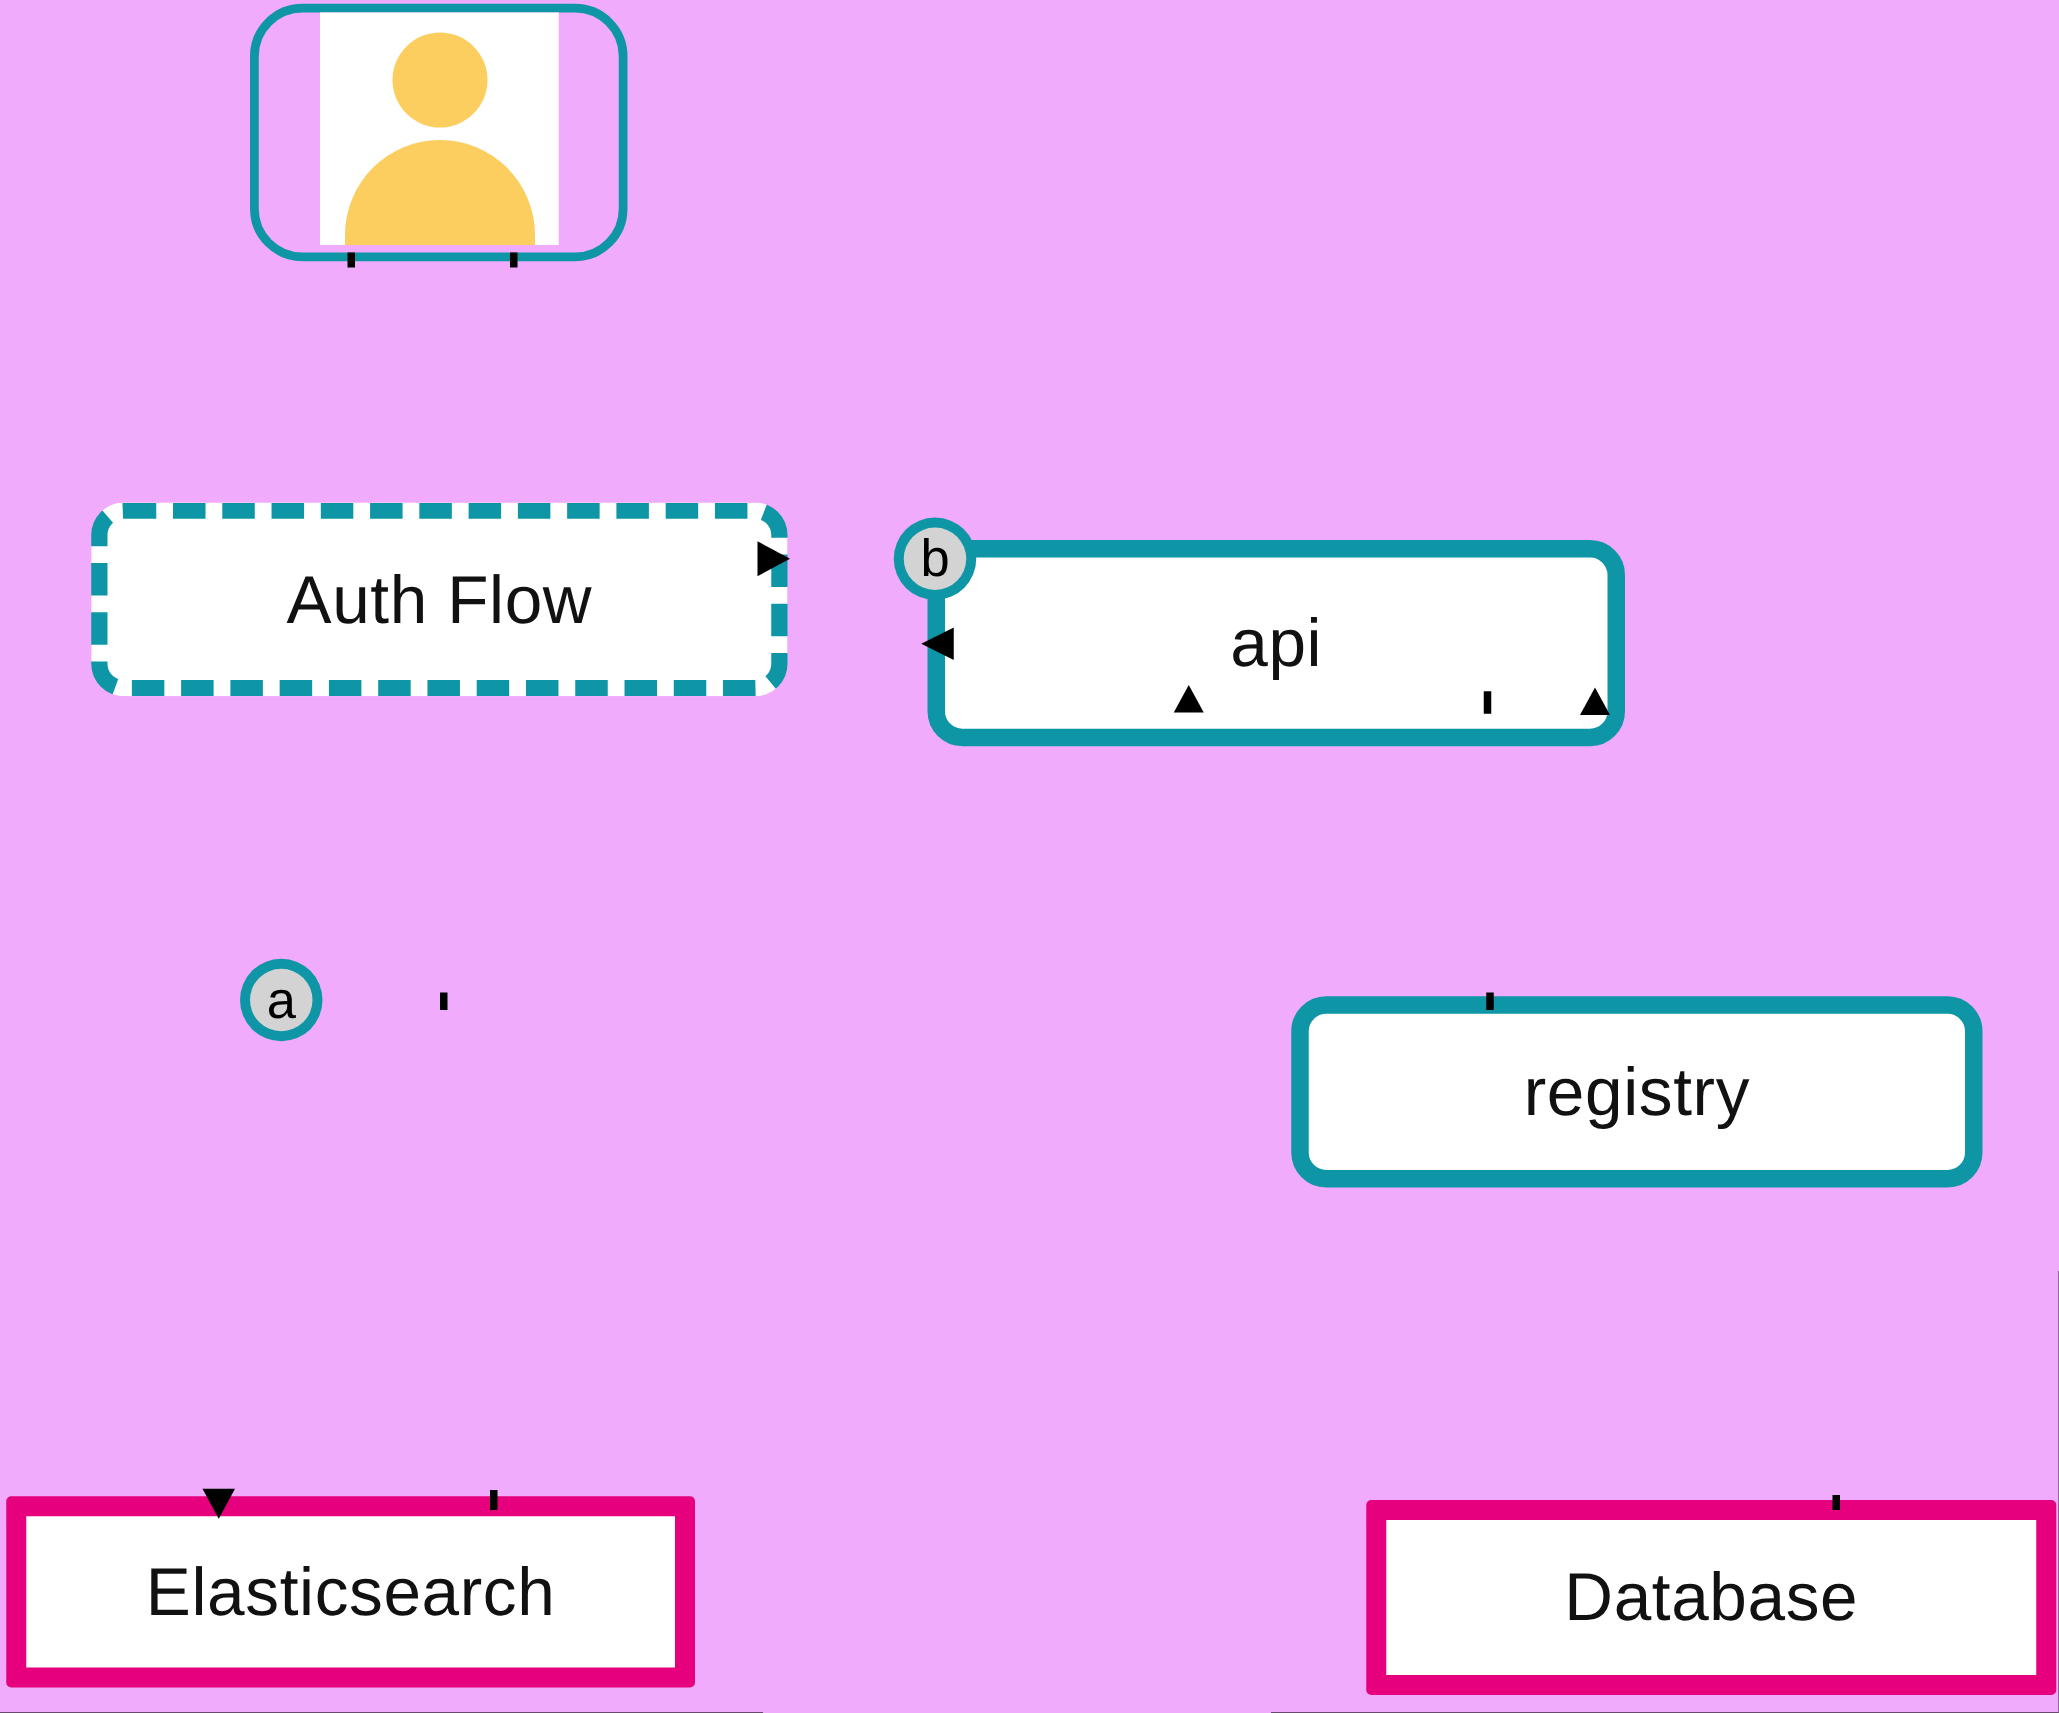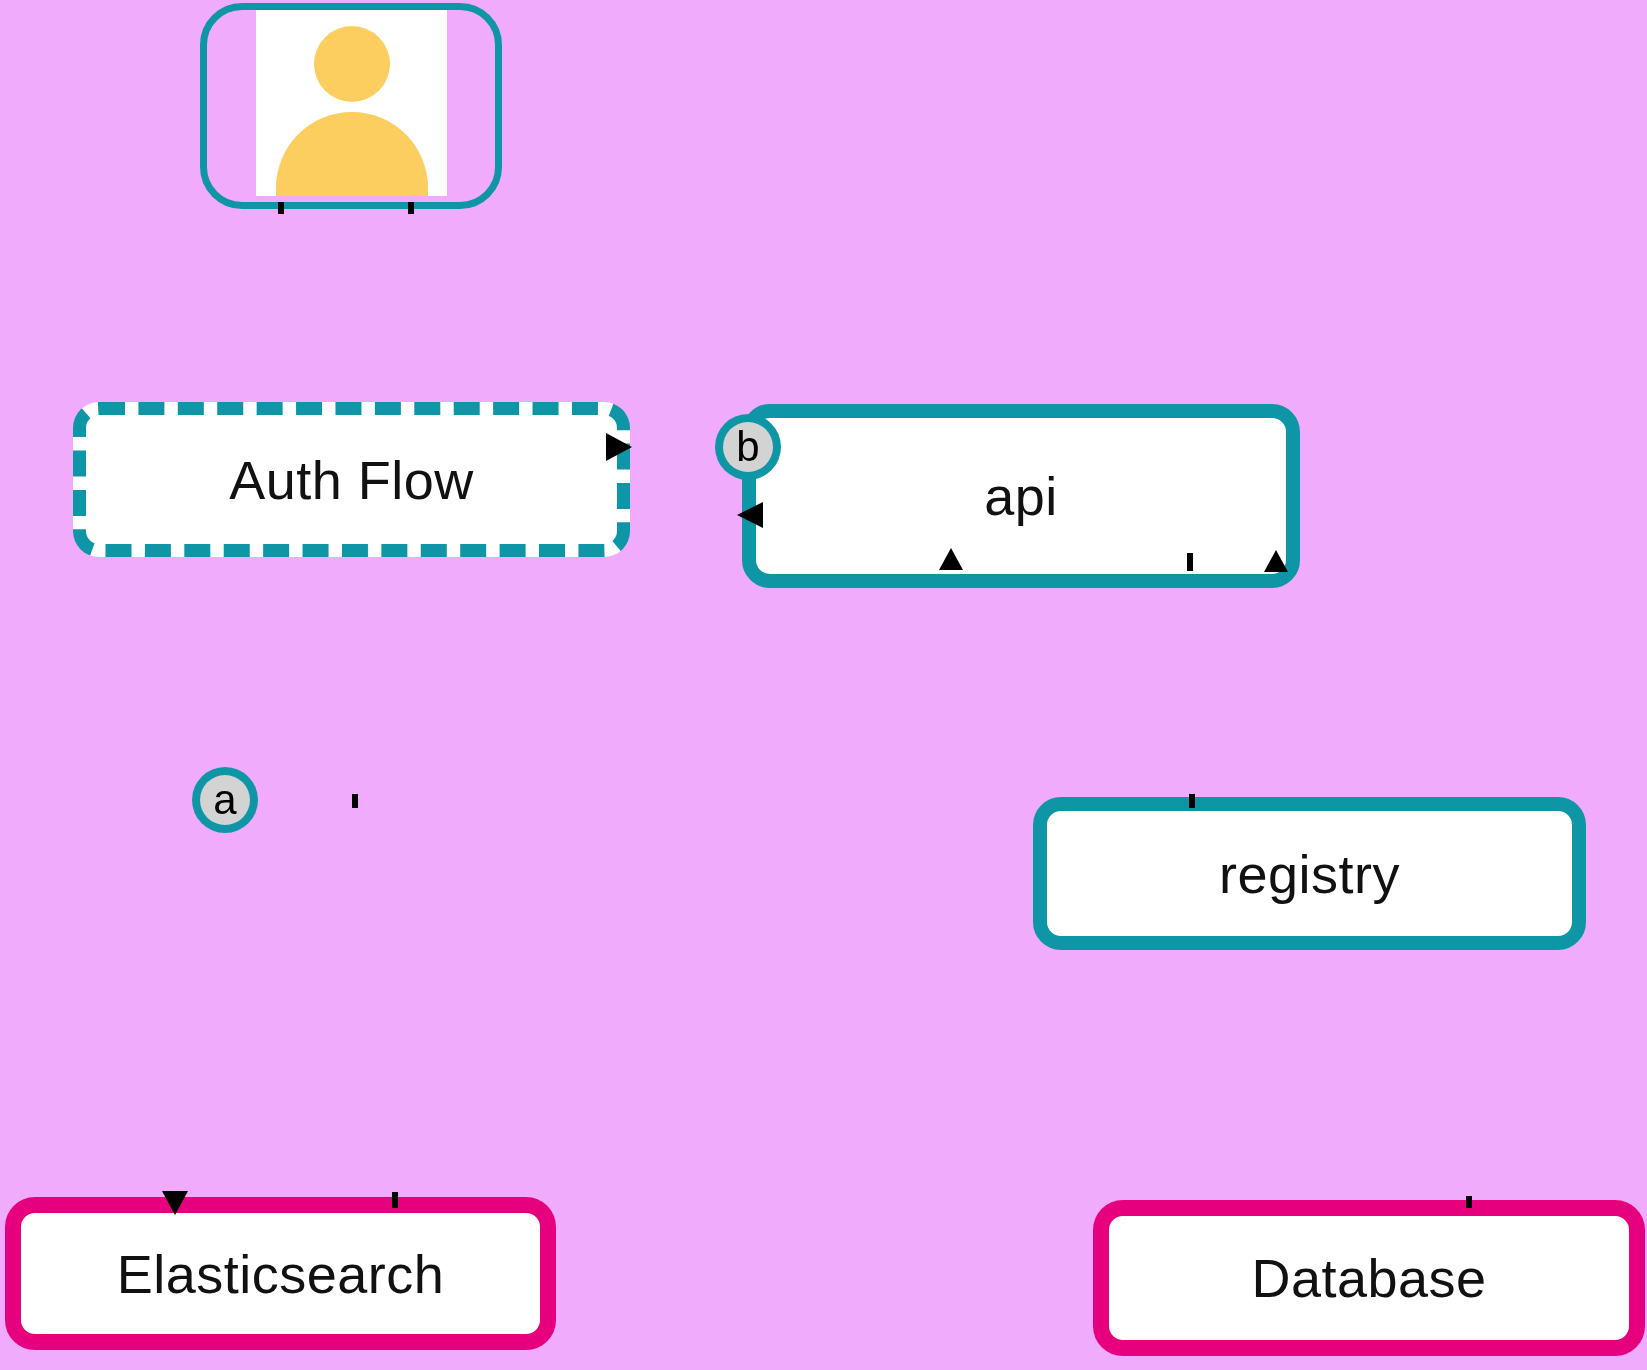--- a/index.html
+++ b/index.html
@@ -22,21 +22,21 @@
     background: #ffffff;
     display: flex;
     align-items: center;
     justify-content: center;
     font-size: 54px;
     color: #111111;
     letter-spacing: 0.5px;
   }
   .teal-solid  { border: 14px solid #0E96A6; border-radius: 28px; }
   .teal-dashed { border: 13px dashed #0E96A6; border-radius: 26px; }
-  .pink-solid  { border: 16px solid #E6007E; border-radius: 30px; text-align: center; }
+  .pink-solid  { border: 16px solid #E6007E; border-radius: 4px; text-align: center; }
 
   
   .actor-frame {
     position: absolute;
     left: 200px; top: 3px;
     width: 302px; height: 206px;
     box-sizing: border-box;
     border: 7px solid #0E96A6;
     border-radius: 42px;
     background: transparent;
@@ -90,21 +90,21 @@
   
   .art { position: absolute; z-index: 6; }
   .tri-right { width: 0; height: 0; border-top: 14px solid transparent; border-bottom: 14px solid transparent; border-left: 26px solid #000; }
   .tri-left  { width: 0; height: 0; border-top: 13px solid transparent; border-bottom: 13px solid transparent; border-right: 26px solid #000; }
   .tri-up    { width: 0; height: 0; border-left: 12px solid transparent; border-right: 12px solid transparent; border-bottom: 22px solid #000; }
   .tri-down  { width: 0; height: 0; border-left: 13px solid transparent; border-right: 13px solid transparent; border-top: 24px solid #000; }
   .tick-v { width: 6px; background: #000; }
 
   
   #auth-flow      { left: 73px;   top: 402px; width: 557px; height: 155px; }
-  #api            { left: 742px;  top: 404px; width: 558px; height: 184px; }
+  #api            { left: 742px;  top: 432px; width: 558px; height: 165px; }
   #search         { left: 28px;   top: 797px; width: 552px; height: 158px; }
   #registry       { left: 1033px; top: 797px; width: 553px; height: 153px; }
   #elasticsearch  { left: 5px;    top: 1197px; width: 551px; height: 153px; }
   #database       { left: 1093px; top: 1200px; width: 552px; height: 156px; }
 </style>
 </head>
 <body>
 
 <div class="stage">
 

